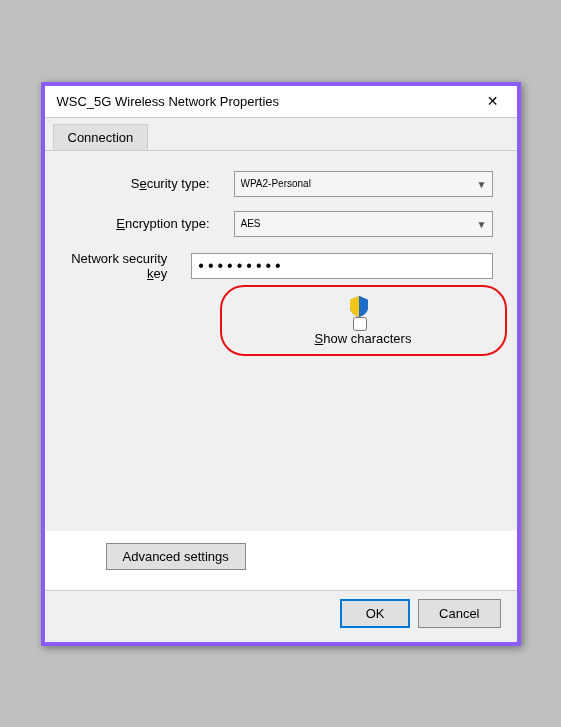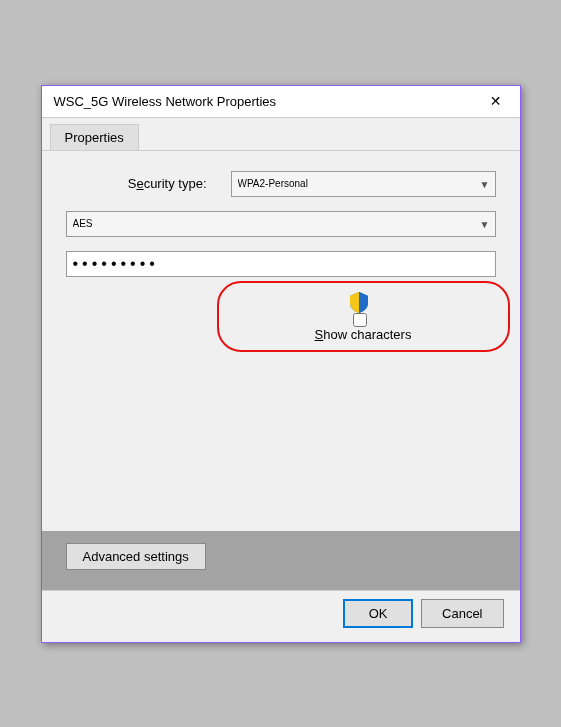--- a/index.html
+++ b/index.html
@@ -14,22 +14,22 @@
       align-items: center;
       justify-content: center;
       width: 561px;
       height: 727px;
       font-family: 'Segoe UI', Tahoma, Geneva, Verdana, sans-serif;
       font-size: 13px;
     }
 
     .dialog {
       width: 480px;
-      background: #a3a3a3;
-      border: 1px solid #8b5cf6;
+      background: #ffffff;
+      border: 4px solid #8b5cf6;
       box-shadow: 2px 2px 8px rgba(0,0,0,0.4);
     }
 
     .title-bar {
       background: #ffffff;
       padding: 8px 12px;
       display: flex;
       align-items: center;
       justify-content: space-between;
       border-bottom: 1px solid #ccc;
@@ -203,20 +203,21 @@
       align-items: center;
     }
 
     .advanced-btn {
       padding: 5px 16px;
       background: #e0e0e0;
       border: 1px solid #888;
       font-size: 13px;
       cursor: pointer;
       color: #000;
+      margin-left: 37px;
     }
 
     .dialog-footer {
       display: flex;
       justify-content: flex-end;
       padding: 8px 16px 14px 16px;
       gap: 8px;
       background: #f0f0f0;
       border-top: 1px solid #ccc;
     }
@@ -240,51 +241,57 @@
 
 <div class="dialog">
 
   <div class="title-bar">
     <span class="title-bar-text">WSC_5G Wireless Network Properties</span>
     <button class="close-btn">✕</button>
   </div>
 
   <div class="tab-bar">
     <div class="tab">
-      <span>Properties</span>
+      <span>Connection</span>
     </div>
   </div>
 
   <div class="dialog-content">
 
     <div class="form-row">
       <label class="form-label">
         S<u>e</u>curity type:
       </label>
       <div class="select-wrapper">
         <select class="select-box">
           <option>WPA2-Personal</option>
           <option>WPA3-Personal</option>
           <option>None</option>
         </select>
         <span class="select-arrow">▼</span>
       </div>
     </div>
 
     <div class="form-row">
+      <label class="form-label">
+        <u>E</u>ncryption type:
+      </label>
       <div class="select-wrapper">
         <select class="select-box">
           <option>AES</option>
           <option>TKIP</option>
         </select>
         <span class="select-arrow">▼</span>
       </div>
     </div>
 
     <div class="form-row">
+      <label class="form-label">
+        Network security <u>k</u>ey
+      </label>
       <input type="password" class="text-input" value="password1" style="letter-spacing: 4px; font-size: 16px;">
     </div>
 
     <div class="show-chars-row">
       <div class="show-chars-highlight"></div>
 
       <svg class="shield-icon" viewBox="0 0 22 22" xmlns="http://www.w3.org/2000/svg">
         <path d="M11 1 L2 5 L2 12 C2 17 6 20.5 11 22 C16 20.5 20 17 20 12 L20 5 Z" fill="#1e6dc7"></path>
         <path d="M11 1 L11 22 C6 20.5 2 17 2 12 L2 5 Z" fill="#f5c518"></path>
         <path d="M11 1 L20 5 L20 12 C20 17 16 20.5 11 22 Z" fill="#1e6dc7"></path>

